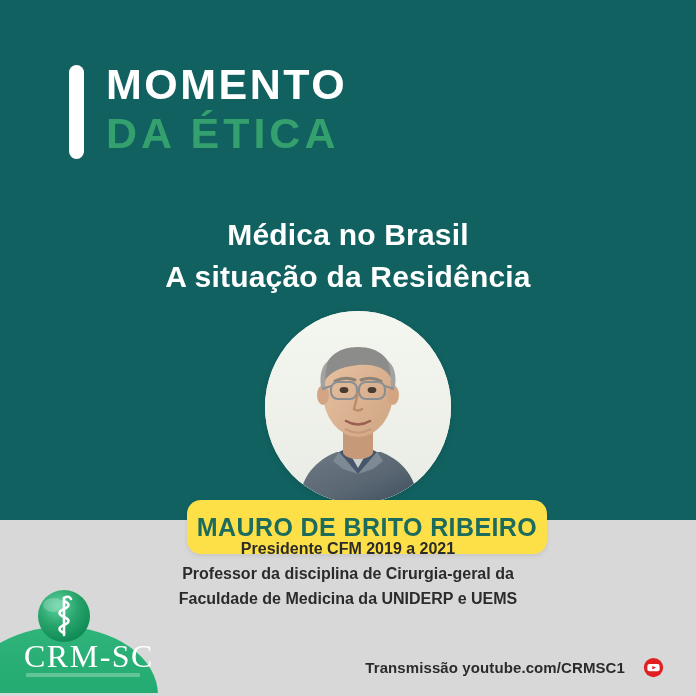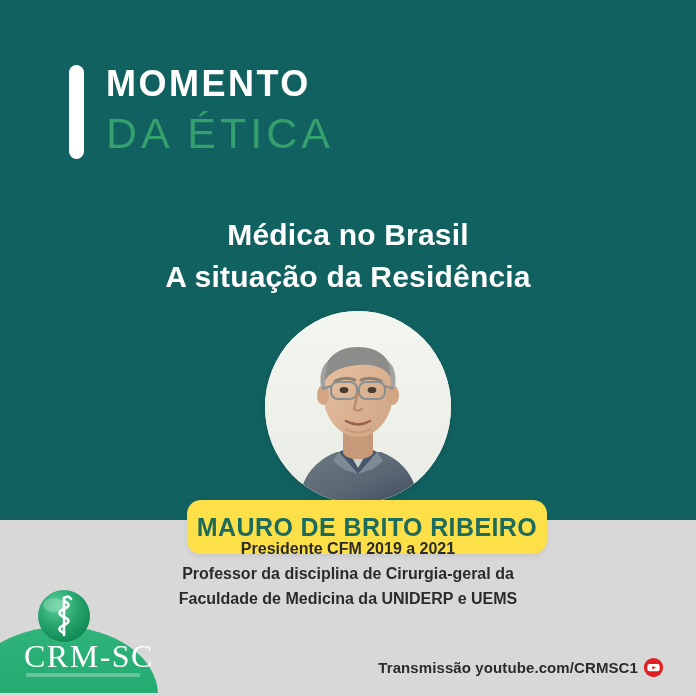--- a/index.html
+++ b/index.html
@@ -62,31 +62,31 @@
     border-radius: 8px;
     margin-top: 5px;
     flex: none;
   }
   .brand-words {
     display: block;
   }
   .brand-line1 {
     display: block;
     color: #ffffff;
-    font-size: 36px;
+    font-size: 43px;
     font-weight: bold;
     letter-spacing: 2.5px;
     line-height: 48px;
     white-space: nowrap;
   }
   .brand-line2 {
     display: block;
     color: #34a06d;
     font-size: 43px;
-    font-weight: 400;
+    font-weight: 700;
     letter-spacing: 4px;
     line-height: 50px;
     white-space: nowrap;
   }
 
   
   .when {
     position: absolute;
     right: 38px;
     top: 60px;
@@ -185,21 +185,21 @@
   }
   .bio span { display: block; }
 
   
   .broadcast {
     position: absolute;
     right: 32px;
     bottom: 18px;
     display: flex;
     align-items: center;
-    gap: 5px;
+    gap: 18px;
   }
   .broadcast-text {
     color: #2b2b2b;
     font-size: 15px;
     font-weight: bold;
     letter-spacing: 0.1px;
     white-space: nowrap;
   }
   .yt-icon {
     width: 21px;

